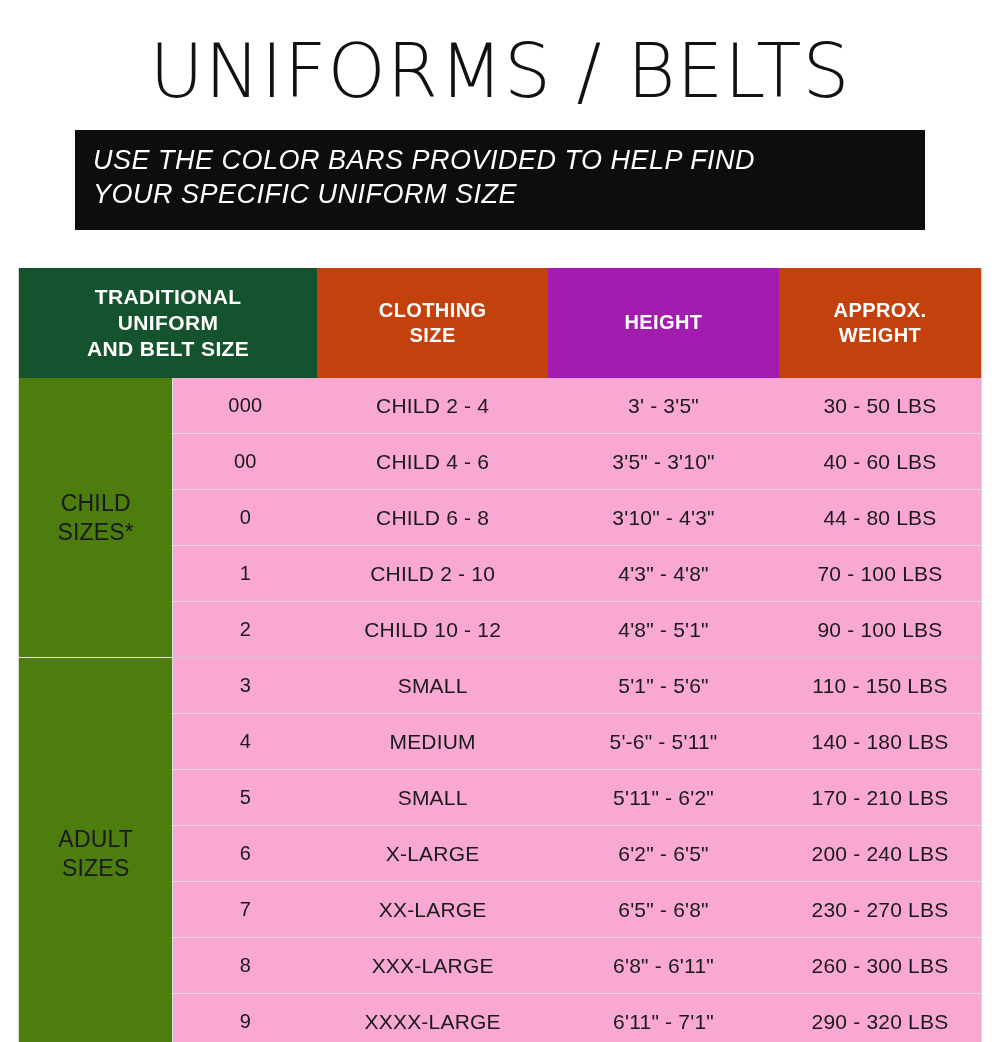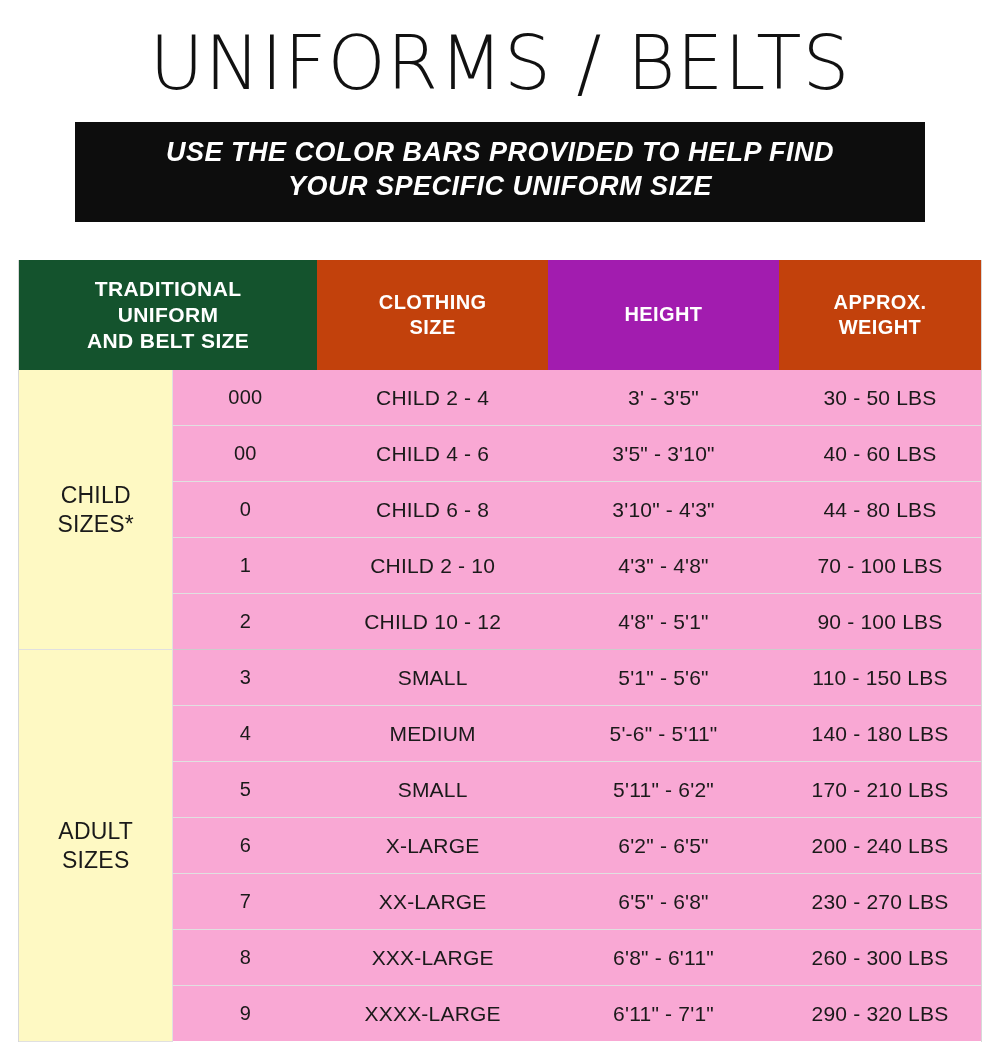--- a/index.html
+++ b/index.html
@@ -12,21 +12,21 @@
     height: 1042px;
     font-family: "Liberation Sans", sans-serif;
     color: #1a1a1a;
     overflow: hidden;
   }
   .page {
     width: 1000px;
     height: 1042px;
     position: relative;
     box-sizing: border-box;
-    padding: 8px 10px;
+    padding: 16px 10px;
   }
 
   
   .title {
     text-align: center;
     font-family: "DejaVu Sans", sans-serif;
     font-weight: 300;
     font-size: 74px;
     letter-spacing: 1px;
     line-height: 1;
@@ -34,23 +34,22 @@
     color: #111111;
     white-space: nowrap;
   }
 
   
   .banner {
     background: #0d0d0d;
     color: #ffffff;
     margin: 22px 65px 0 65px;
     padding: 14px 18px 18px 18px;
-    text-align: center;
     font-style: italic;
-    font-weight: bold;
+    font-weight: normal;
     font-size: 27px;
     line-height: 1.25;
     letter-spacing: 0.5px;
   }
   .banner .l2 { display: block; }
 
   
   .table-wrap {
     margin: 38px 8px 0 8px;
     border: 1px solid #d8d8d8;
@@ -98,21 +97,21 @@
     background: #f9a8d4;
     color: #1a1a1a;
     height: 33px;
     letter-spacing: 0.2px;
   }
   tbody tr td.group-label {
     font-size: 23px;
     font-weight: normal;
     line-height: 1.25;
     vertical-align: middle;
-    background: #fef9c3;
+    background: #4d7c0f;
     border-right: 1px solid #e0e0e0;
     white-space: pre-line;
     text-align: center;
   }
   tbody tr.group-end td {
     border-bottom: 1px solid #cccccc;
   }
   tbody tr:last-child td {
     border-bottom: none;
   }

